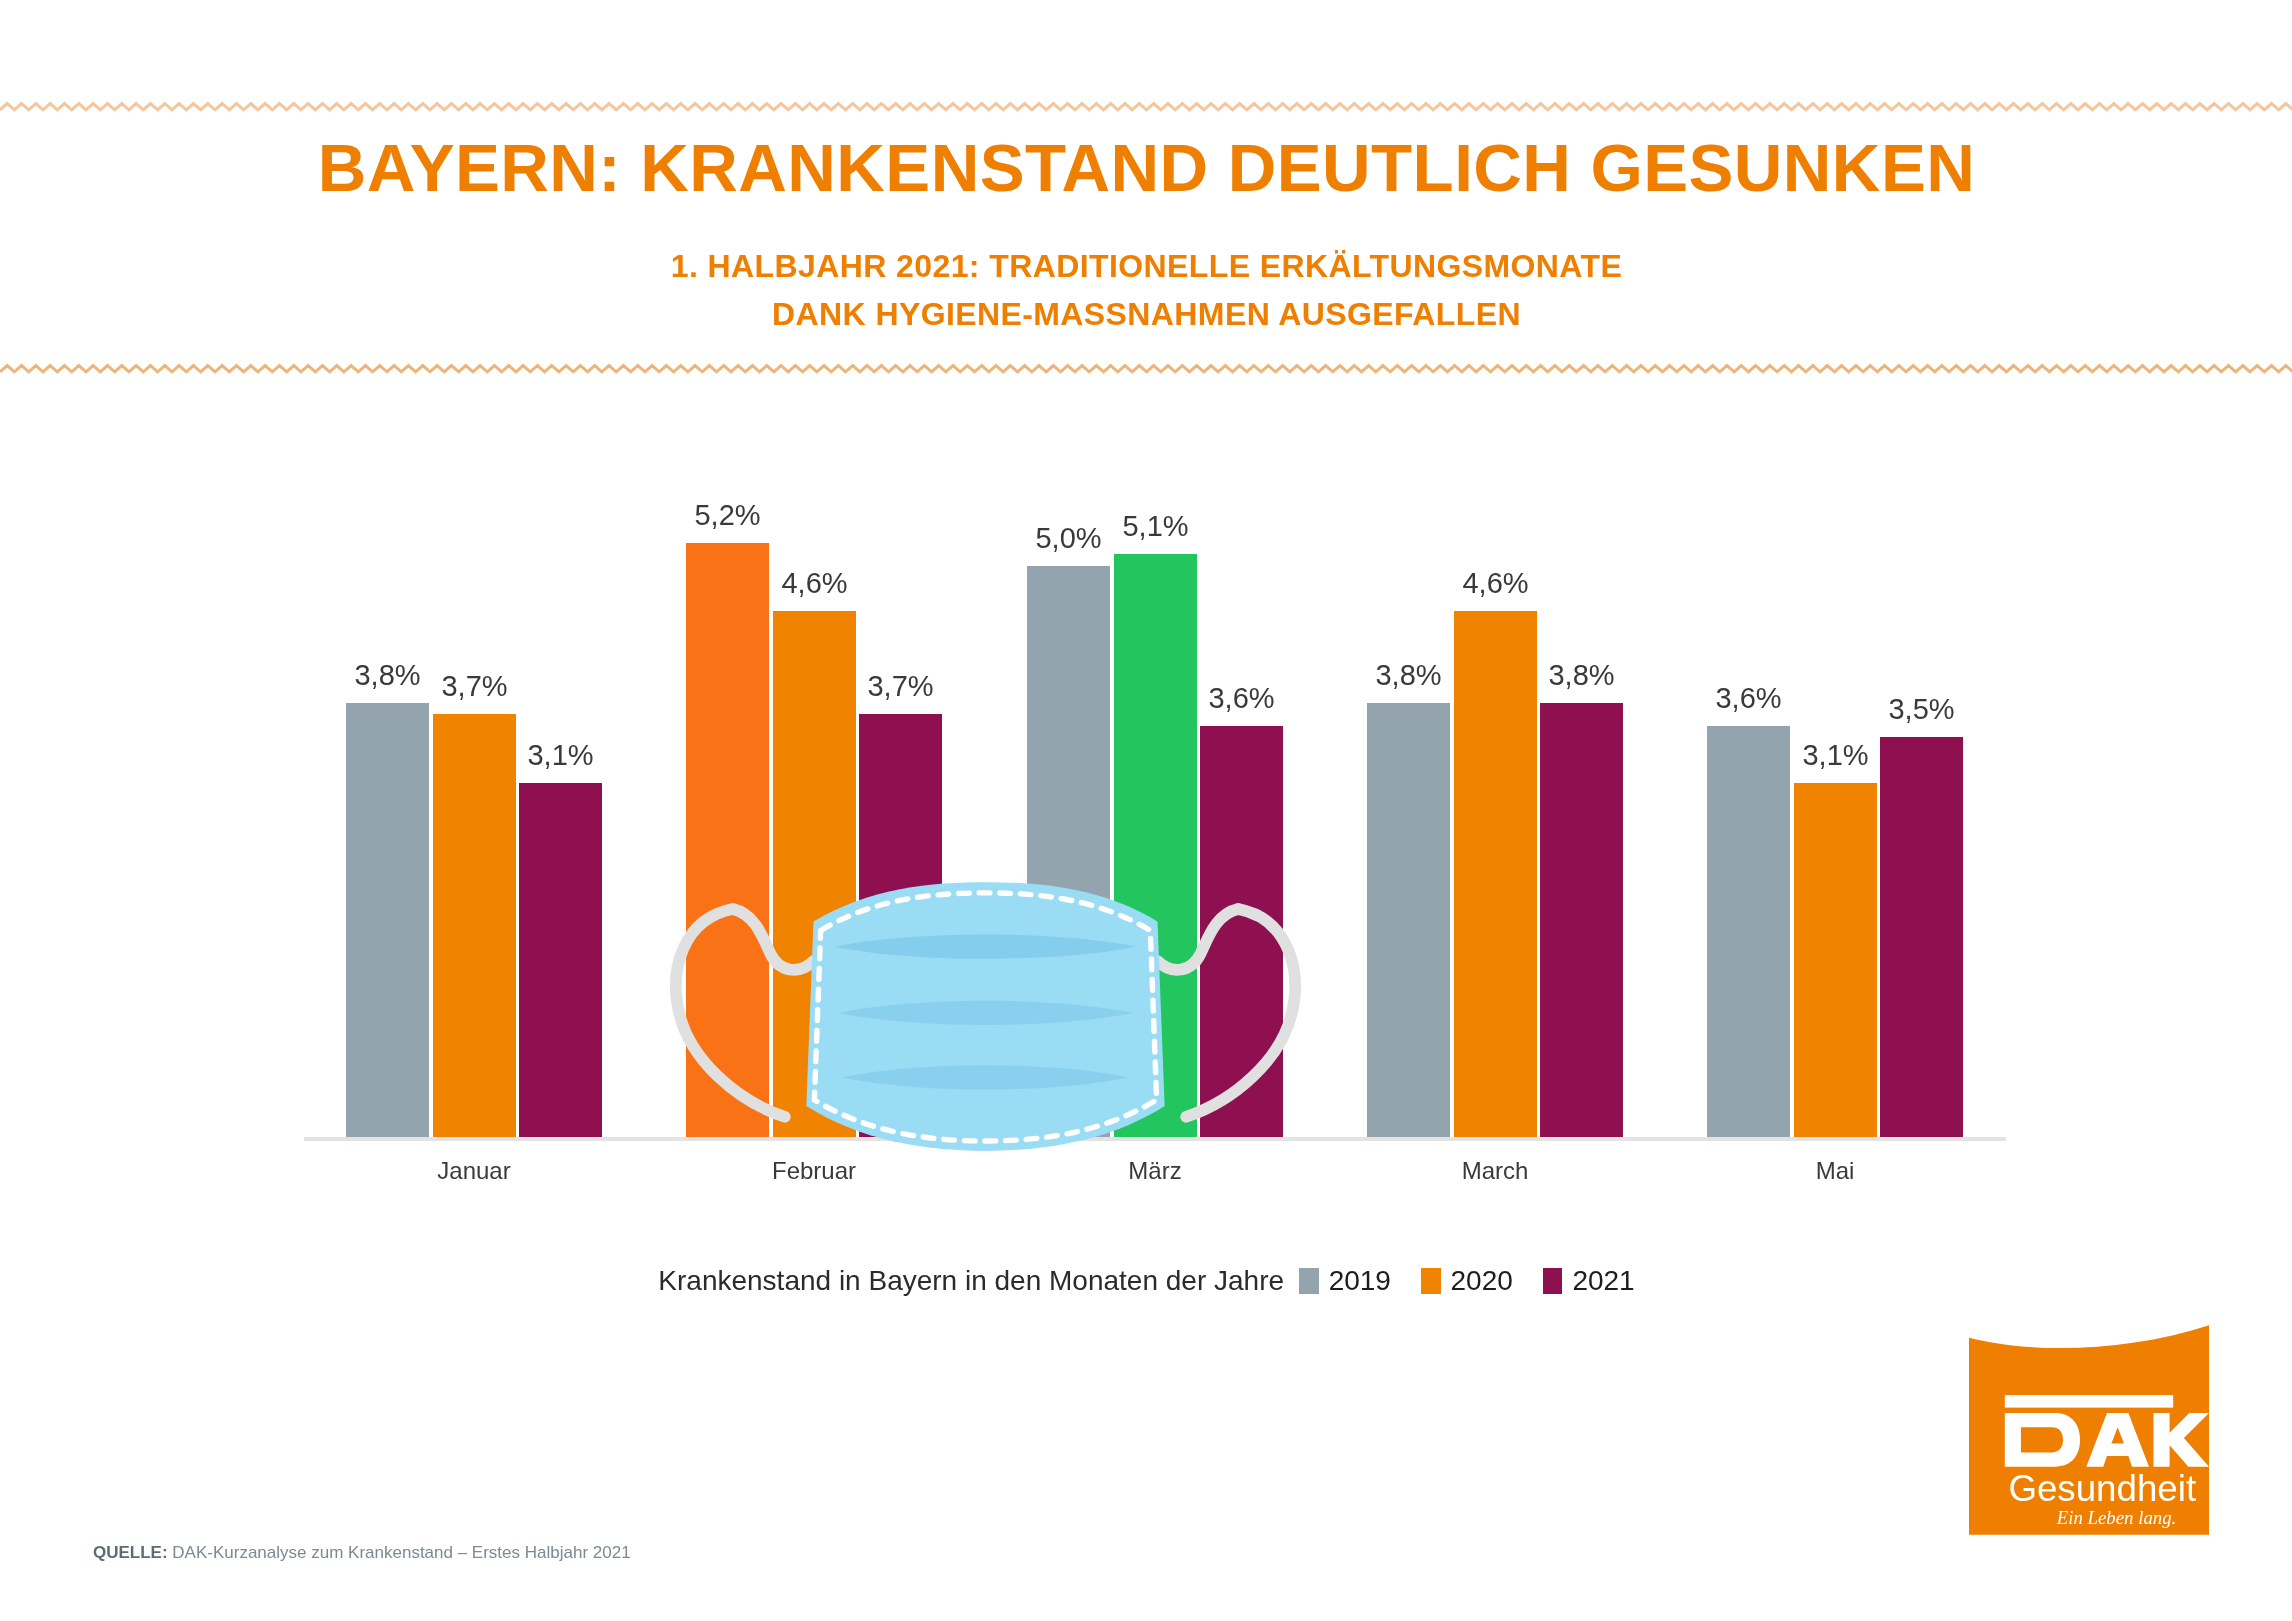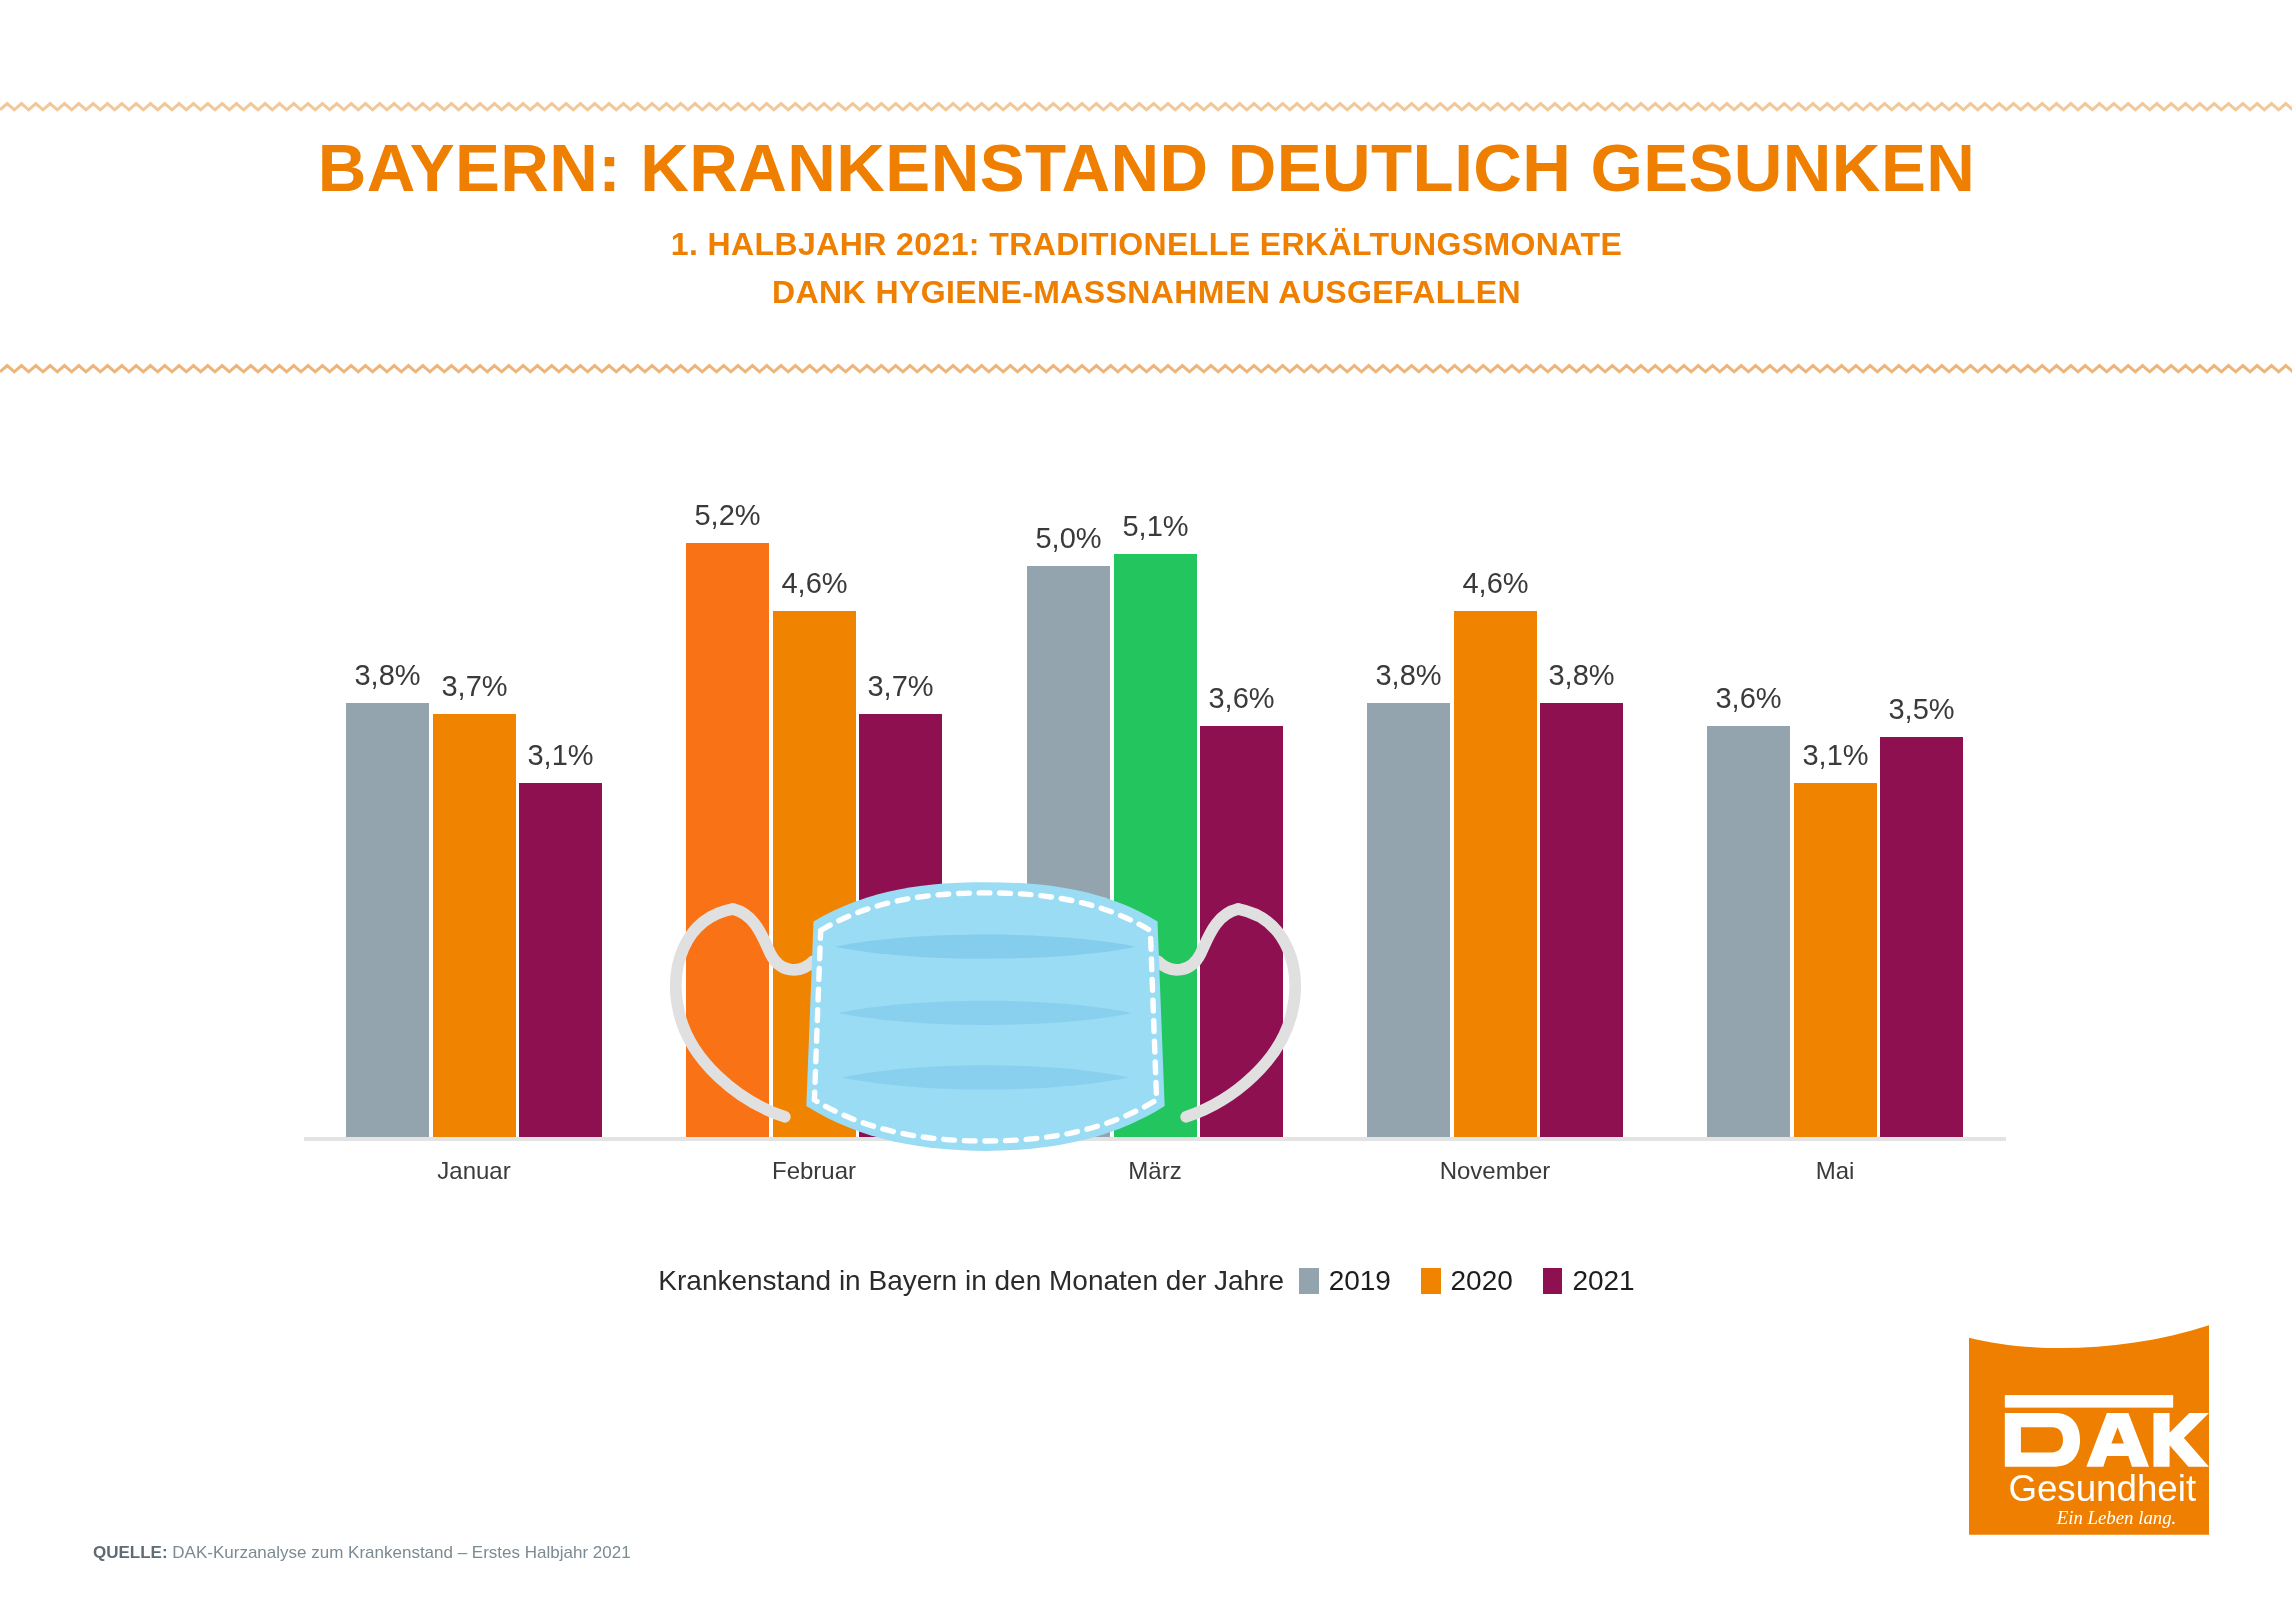--- a/index.html
+++ b/index.html
@@ -47,21 +47,21 @@
     line-height: 1.04;
     margin: 0;
     transform: scaleX(1.02);
   }
   .subline {
     color: #ee7f00;
     font-size: 32px;
     font-weight: bold;
     letter-spacing: 0.4px;
     line-height: 1.5;
-    margin: 17px 0 0 0;
+    margin: 39px 0 0 0;
   }
   .subline span { display: block; }
 
   
   #chart {
     position: absolute;
     left: 304px;
     top: 475px;
     width: 1702px;
     height: 663px;
@@ -261,21 +261,21 @@
           </div>
           <div class="bar y2021" style="left: 215px; width: 83px; height: 400px; background: rgb(143, 16, 80);">
             <span class="bar-label">3,5%</span>
           </div>
         </div>
       </div>
     <div class="baseline"></div>
   <div class="cat-label" style="left: 170px;">Januar</div>
       <div class="cat-label" style="left: 510px;">Februar</div>
       <div class="cat-label" style="left: 851px;">März</div>
-      <div class="cat-label" style="left: 1191px;">November</div>
+      <div class="cat-label" style="left: 1191px;">March</div>
       <div class="cat-label" style="left: 1531px;">Mai</div>
     </div>
 
   <div id="mask">
     <svg viewBox="0 0 720 300" xmlns="http://www.w3.org/2000/svg">
 
       <path d="M78 30 C24 40 6 96 18 146 C30 198 82 244 136 262" fill="none" stroke="#e0e0e0" stroke-width="13" stroke-linecap="round"></path>
       <path d="M78 30 C104 36 112 64 120 80 C130 100 152 104 168 88" fill="none" stroke="#e0e0e0" stroke-width="13" stroke-linecap="round"></path>
 
       <path d="M642 30 C696 40 714 96 702 146 C690 198 638 244 584 262" fill="none" stroke="#e0e0e0" stroke-width="13" stroke-linecap="round"></path>

